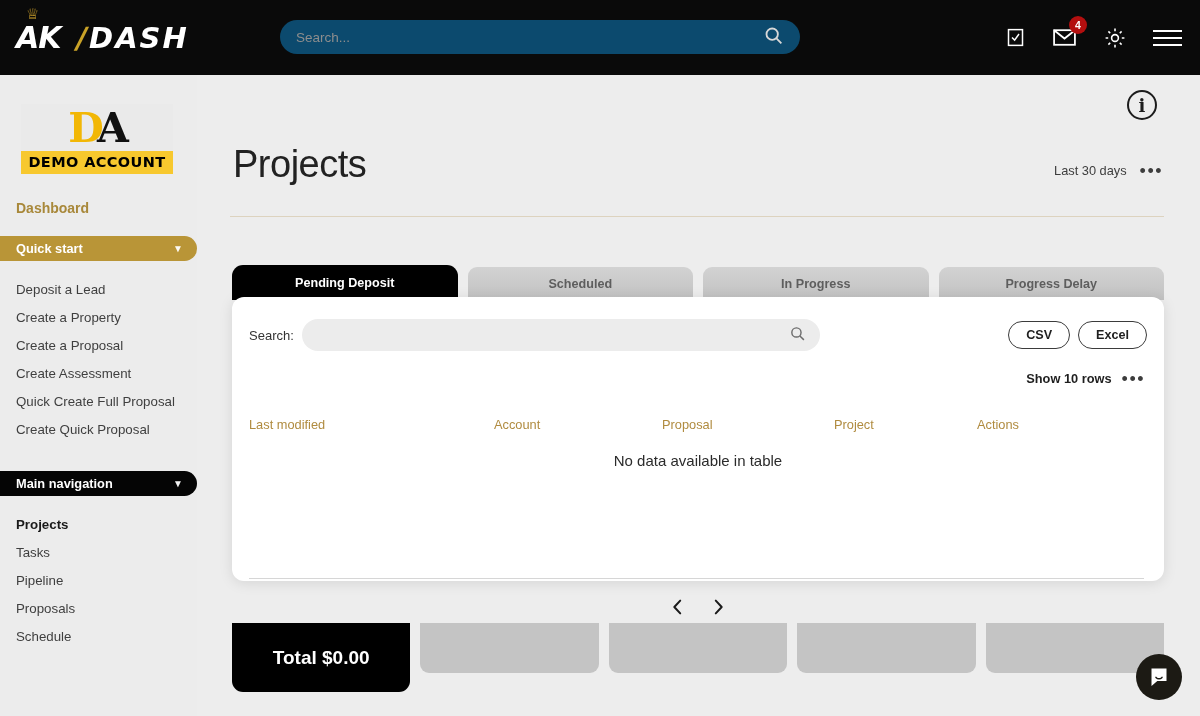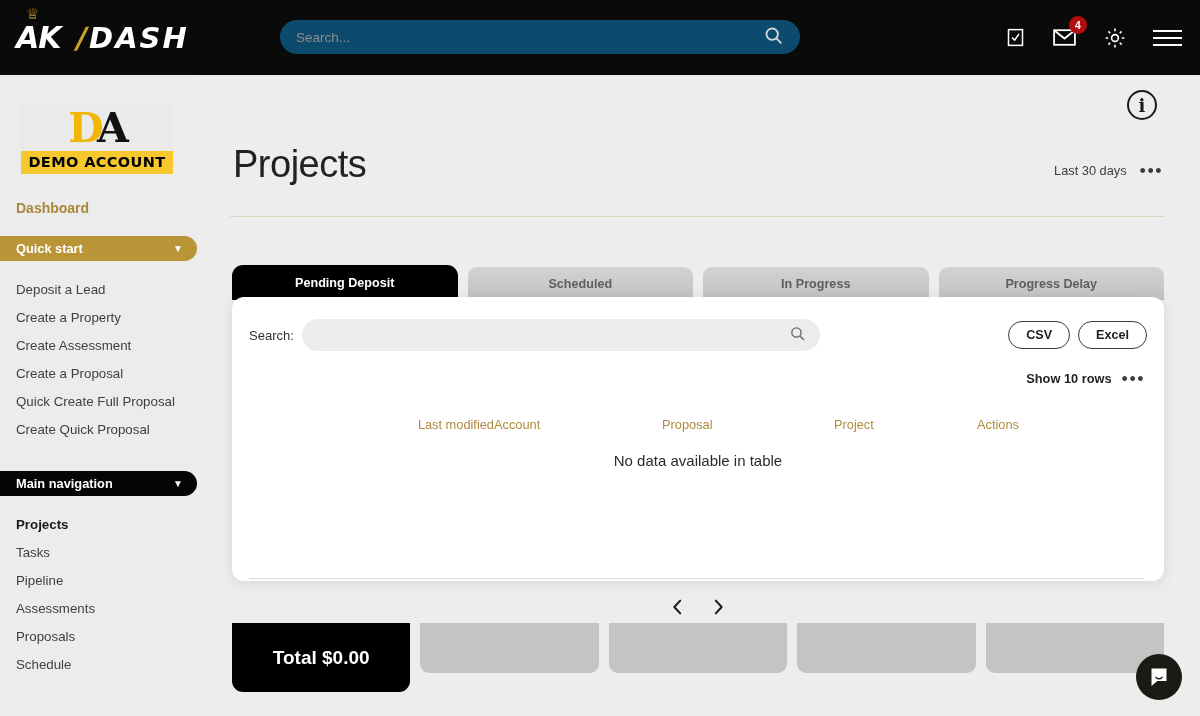--- a/index.html
+++ b/index.html
@@ -259,21 +259,21 @@
   .rows-label { font-size: 12.8px; font-weight: bold; color: #1f1f1f; }
 
   .thead {
     position: absolute; left: 17px; top: 120px;
     width: 898px;
     display: flex;
   }
   .th {
     color: #b08b3f; font-size: 12.8px; cursor: pointer;
   }
-  .th.c0 { width: 245px; text-align: right; }
+  .th.c0 { width: 245px; }
   .th.c1 { width: 168px; }
   .th.c2 { width: 172px; }
   .th.c3 { width: 131px; }
   .th.c4 { width: 140px; margin-left: 12px; }
 
   .empty-msg {
     position: absolute; left: 0; top: 155px;
     width: 932px; text-align: center;
     font-size: 15px; color: #2b2b2b;
   }
@@ -363,35 +363,34 @@
 
   <div class="nav-dashboard">Dashboard</div>
 
   <div class="section-pill gold">
     <span>Quick start</span>
     <span class="chev">▼</span>
   </div>
   <div class="nav-list">
     <div class="nav-item">Deposit a Lead</div>
     <div class="nav-item">Create a Property</div>
+    <div class="nav-item">Create a Proposal</div>
     <div class="nav-item">Create Assessment</div>
-    <div class="nav-item">Create a Proposal</div>
     <div class="nav-item">Quick Create Full Proposal</div>
     <div class="nav-item">Create Quick Proposal</div>
   </div>
 
   <div class="section-pill dark" style="margin-top:28px;">
     <span>Main navigation</span>
     <span class="chev">▼</span>
   </div>
   <div class="nav-list">
     <div class="nav-item active">Projects</div>
     <div class="nav-item">Tasks</div>
     <div class="nav-item">Pipeline</div>
-    <div class="nav-item">Assessments</div>
     <div class="nav-item">Proposals</div>
     <div class="nav-item">Schedule</div>
   </div>
 </div>
 
 <div class="main">
 
   <div class="info-icon">i</div>
 
   <div class="page-head">

